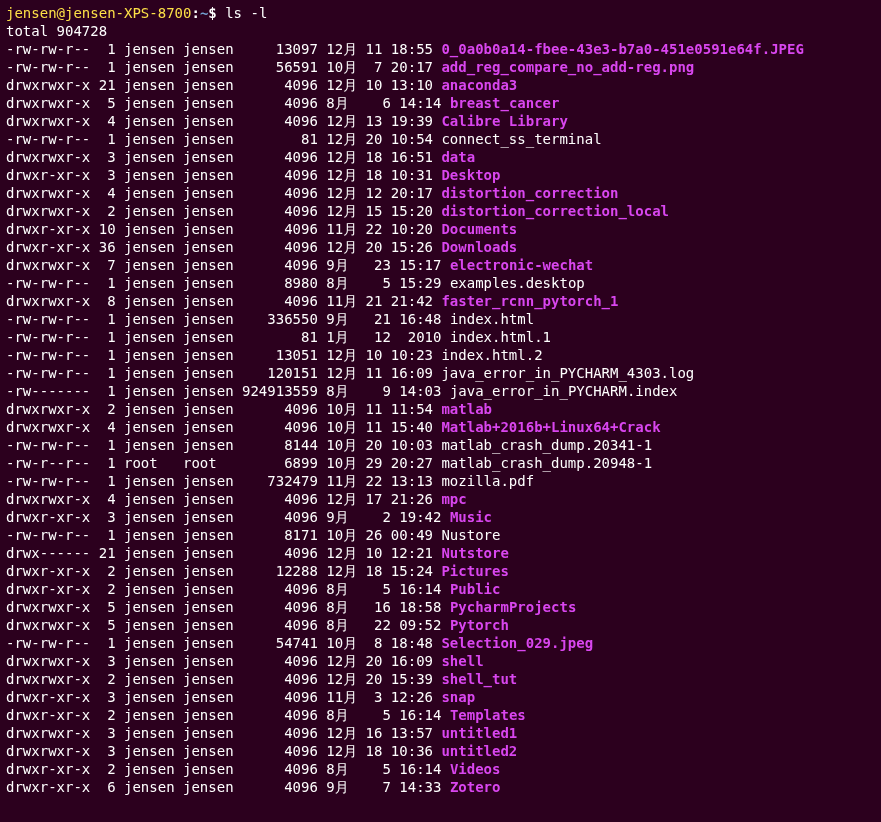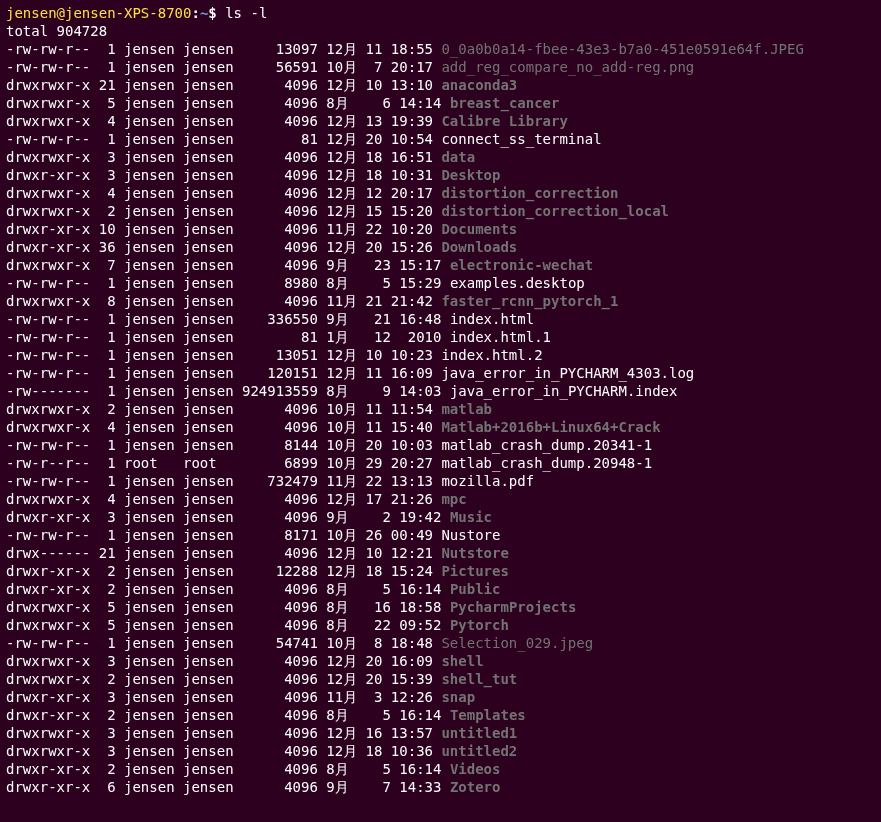--- a/index.html
+++ b/index.html
@@ -12,23 +12,23 @@
     color: #ffffff;
     width: 881px;
     box-sizing: border-box;
   }
   .prompt-user { color: #fde047; font-weight: normal; }
   .prompt-sep { color: #ffffff; font-weight: bold; }
   .prompt-path { color: #729fcf; font-weight: bold; }
   .cmd { color: #ffffff; }
   .total { color: #ffffff; }
   .row { white-space: pre; font-family: inherit; }
-  .dir { color: #737373; font-weight: bold; }
+  .dir { color: #d946ef; font-weight: bold; }
   .file { color: #ffffff; }
-  .img { color: #737373; font-weight: normal; }
+  .img { color: #d946ef; font-weight: bold; }
 </style>
 </head>
 <body>
 
 <div>
   <div class="row"><span class="prompt-user">jensen@jensen-XPS-8700</span><span class="prompt-sep">:</span><span class="prompt-path">~</span><span class="prompt-sep">$ </span><span class="cmd">ls -l</span></div>
   <div class="row total">total 904728</div>
   <div id="listing">
       <div class="row"><span>-rw-rw-r--  1 jensen jensen     13097 12月 11 18:55 </span><span class="img">0_0a0b0a14-fbee-43e3-b7a0-451e0591e64f.JPEG</span></div>
       <div class="row"><span>-rw-rw-r--  1 jensen jensen     56591 10月  7 20:17 </span><span class="img">add_reg_compare_no_add-reg.png</span></div>

